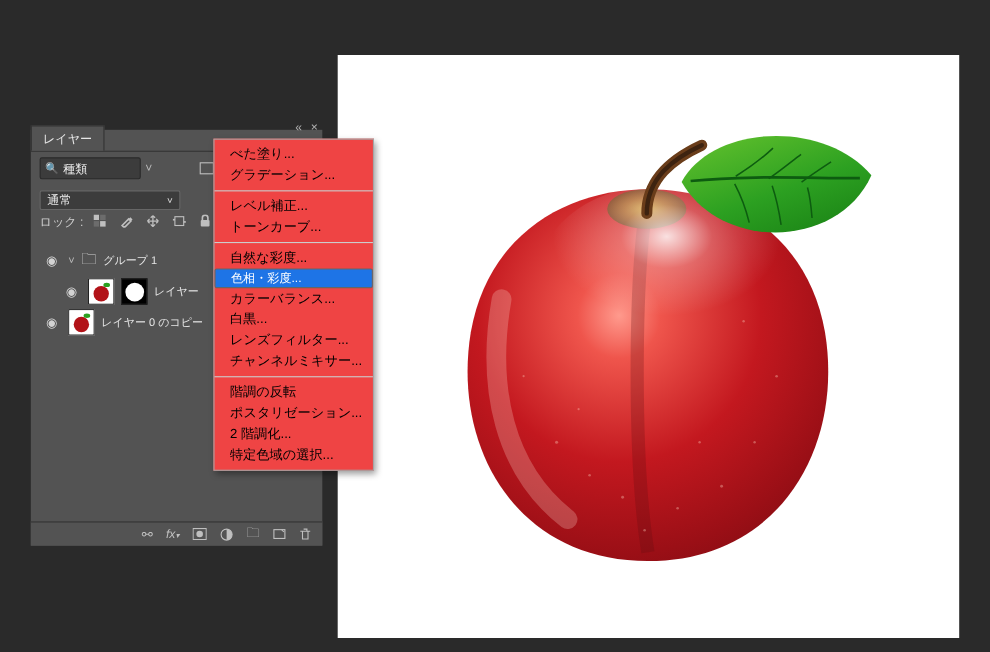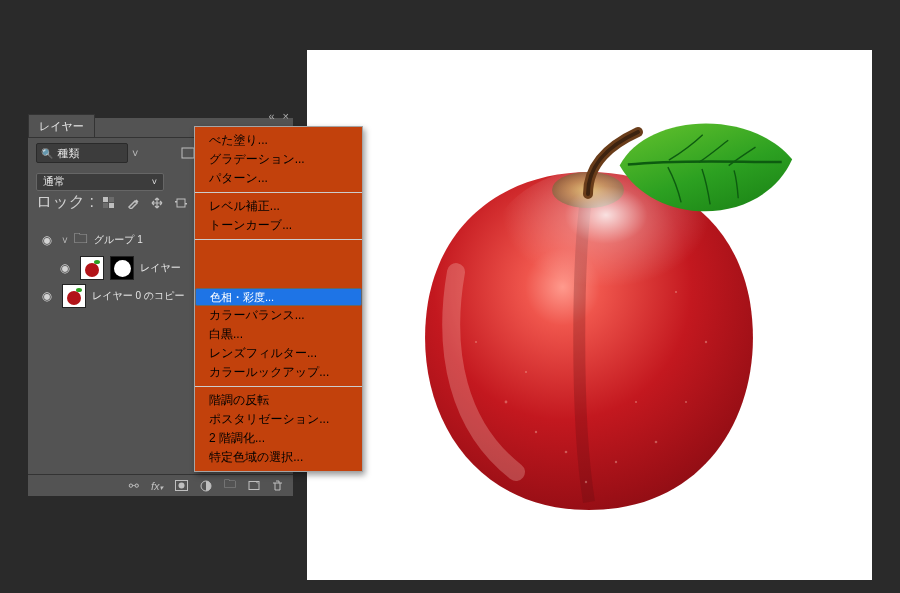--- a/index.html
+++ b/index.html
@@ -22,42 +22,42 @@
 
   .tab-row { height: 20px; display: flex; align-items: flex-end; border-bottom: 1px solid #333; }
   .tab { background: #535353; border: 1px solid #333; border-bottom: none; padding: 4px 10px 3px; color: #e6e6e6; font-size: 11px; }
 
   .panel-body { padding: 6px 8px; display: flex; flex-direction: column; gap: 5px; }
 
   .row { display: flex; align-items: center; gap: 4px; height: 18px; }
   .search { background: #3c3c3c; border: 1px solid #2a2a2a; color: #eee; border-radius: 2px; padding: 2px 4px; display: flex; align-items: center; gap: 4px; width: 92px; font-size: 11px; height: 20px; }
   .sel { background: #3c3c3c; border: 1px solid #666; color: #e6e6e6; border-radius: 2px; padding: 2px 6px; display: flex; align-items: center; justify-content: space-between; height: 18px; font-size: 11px; }
   .icon-btn { width: 18px; height: 18px; display: flex; align-items: center; justify-content: center; color: #bfbfbf; }
-  .lock-row { display: flex; align-items: center; gap: 6px; padding: 2px 0 4px; color: #cfcfcf; font-size: 16px; }
+  .lock-row { display: flex; align-items: center; gap: 6px; padding: 2px 0 4px; color: #cfcfcf; font-size: 11px; }
 
   .layer-list { display: flex; flex-direction: column; gap: 0; padding: 4px 0; }
   .layer { display: flex; align-items: center; gap: 6px; height: 28px; padding: 0 2px; }
   .vis { width: 18px; display: flex; justify-content: center; color: #d3d3d3; font-size: 12px; }
   .thumb { width: 24px; height: 24px; background: #fff; display: flex; align-items: center; justify-content: center; border: 1px solid #222; }
   .mask-thumb { width: 24px; height: 24px; background: #000; border: 1px solid #222; position: relative; display:flex; align-items:center; justify-content:center;}
   .mask-thumb::after { content:''; width:17px; height:17px; background:#fff; border-radius:50%; }
   .folder { color: #cfcfcf; font-size: 14px; }
   .name { flex: 1; color: #e6e6e6; font-size: 10px; white-space: nowrap; overflow: hidden; }
 
   .panel-footer { position: absolute; bottom: 0; left: 0; right: 0; height: 22px; background: #535353; border-top: 1px solid #333; display: flex; align-items: center; justify-content: flex-end; gap: 12px; padding: 0 10px; color: #bfbfbf; font-size: 12px; }
 
   
   .ctx {
-    position: absolute; left: 194px; top: 126px; width: 169px; background: #c2410c; color: #000; font-size: 12px;
+    position: absolute; left: 194px; top: 126px; width: 146px; background: #ef4444; color: #000; font-size: 12px;
     border: 1px solid #a5a5a5; box-shadow: 2px 3px 6px rgba(0,0,0,0.4); z-index: 40;
   }
   .ctx .grp { padding: 4px 0; border-bottom: 1px solid #ccc; }
   .ctx .grp:last-child { border-bottom: none; }
   .ctx .item { padding: 2px 14px; line-height: 15px; white-space: nowrap; }
-  .ctx .item.sel { background: #1e74e6; color: #fff; margin-top: 44px; }
+  .ctx .item.sel { background: #1e74e6; color: #fff; }
 
   svg { display: block; }
 </style>
 </head>
 <body>
 
 <div class="canvas">
   <div class="apple">
     <svg viewBox="0 0 427 427" width="427" height="427">
       <defs>
@@ -270,32 +270,32 @@
           <path d="M1 3 h9 M3 3 v7 h5 v-7 M4 1 h3 v2" fill="none" stroke="#bfbfbf"></path>
         </svg>
       </span>
   </div>
 </div>
 
 <div class="ctx" id="ctx">
     <div class="grp">
       <div class="item">べた塗り...</div>
       <div class="item">グラデーション...</div>
-      <div class="item">パターン...</div>
     </div>
     <div class="grp">
       <div class="item">レベル補正...</div>
       <div class="item">トーンカーブ...</div>
     </div>
     <div class="grp">
+      <div class="item">自然な彩度...</div>
       <div class="item sel">色相・彩度...</div>
       <div class="item">カラーバランス...</div>
       <div class="item">白黒...</div>
       <div class="item">レンズフィルター...</div>
-      <div class="item">カラールックアップ...</div>
+      <div class="item">チャンネルミキサー...</div>
     </div>
     <div class="grp">
       <div class="item">階調の反転</div>
       <div class="item">ポスタリゼーション...</div>
       <div class="item">2 階調化...</div>
       <div class="item">特定色域の選択...</div>
     </div>
   </div>
 
 </body></html>

